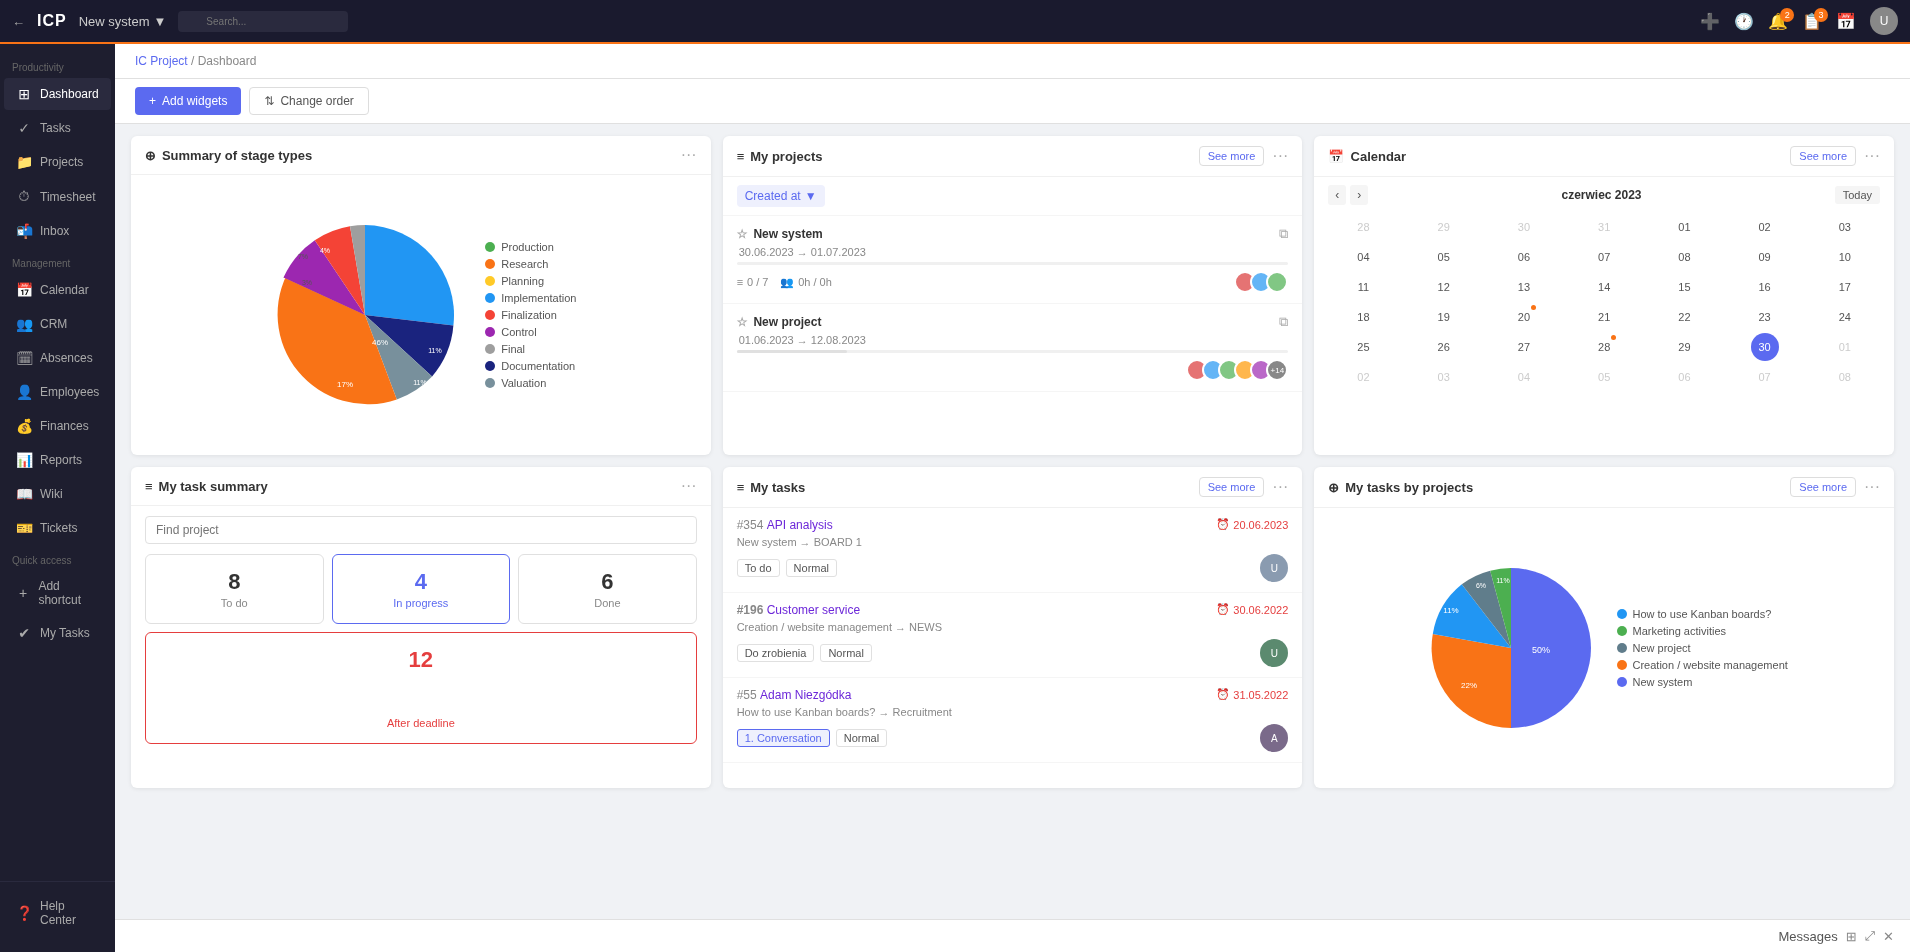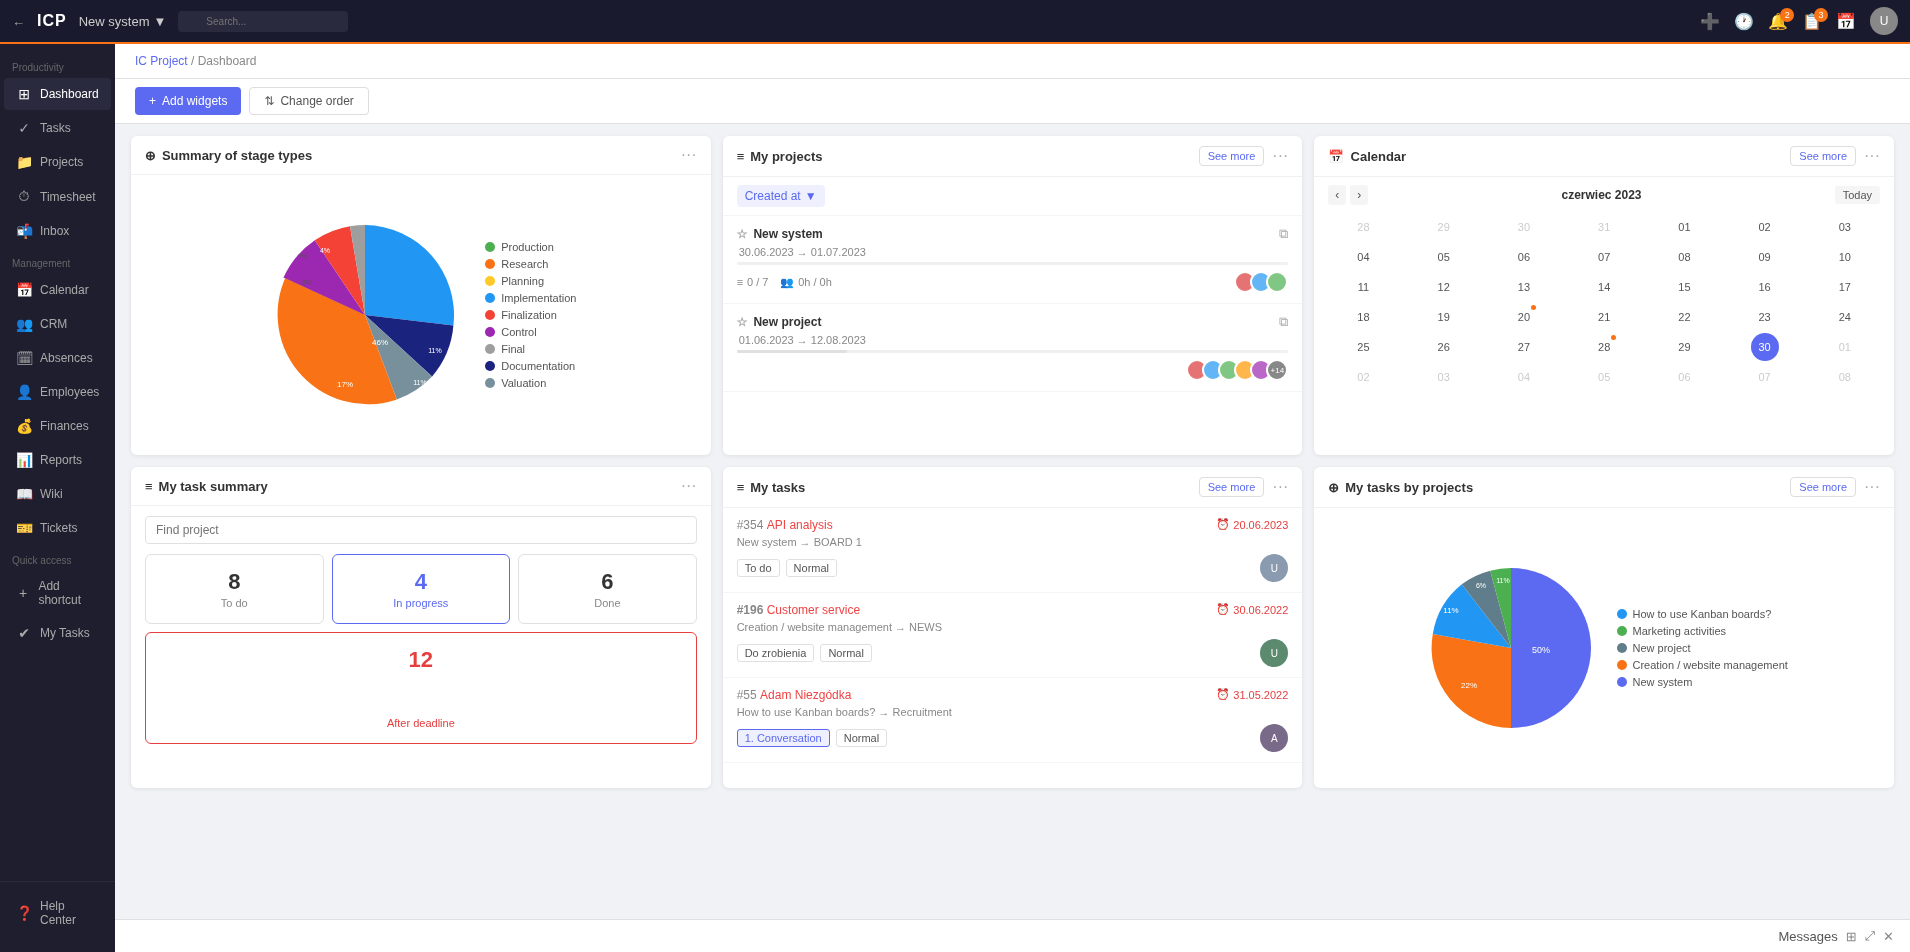--- a/index.html
+++ b/index.html
@@ -99,21 +99,21 @@
     .stat-number { font-size: 22px; font-weight: 600; color: #333; }
     .stat-number.blue { color: #5b6af0; }
     .stat-number.red { color: #e53e3e; }
     .stat-label { font-size: 11px; color: #888; margin-top: 2px; }
     .stat-label.red { color: #e53e3e; margin-top: 44px; }
 
     
     .task-item { padding: 10px 14px; border-bottom: 1px solid #f5f5f5; }
     .task-header { display: flex; justify-content: space-between; align-items: flex-start; margin-bottom: 4px; }
     .task-title { font-size: 12px; font-weight: 600; color: #333; }
-    .task-title span { color: #ef4444; font-weight: normal; }
+    .task-title span { color: #6d28d9; font-weight: normal; }
     .task-due { font-size: 11px; color: #e53e3e; display: flex; align-items: center; gap: 3px; }
     .task-subtitle { font-size: 11px; color: #888; margin-bottom: 6px; }
     .task-tags { display: flex; gap: 6px; align-items: center; }
     .tag { font-size: 11px; border-radius: 3px; padding: 2px 7px; border: 1px solid #e0e0e0; color: #555; }
     .tag.blue { background: #eef0fd; border-color: #5b6af0; color: #5b6af0; }
     .task-avatar { width: 28px; height: 28px; border-radius: 50%; background: #888; display: flex; align-items: center; justify-content: center; color: #fff; font-size: 10px; }
 
     
     .tasks-by-projects-content { padding: 14px; display: flex; align-items: center; justify-content: center; gap: 16px; min-height: 280px; }
 

